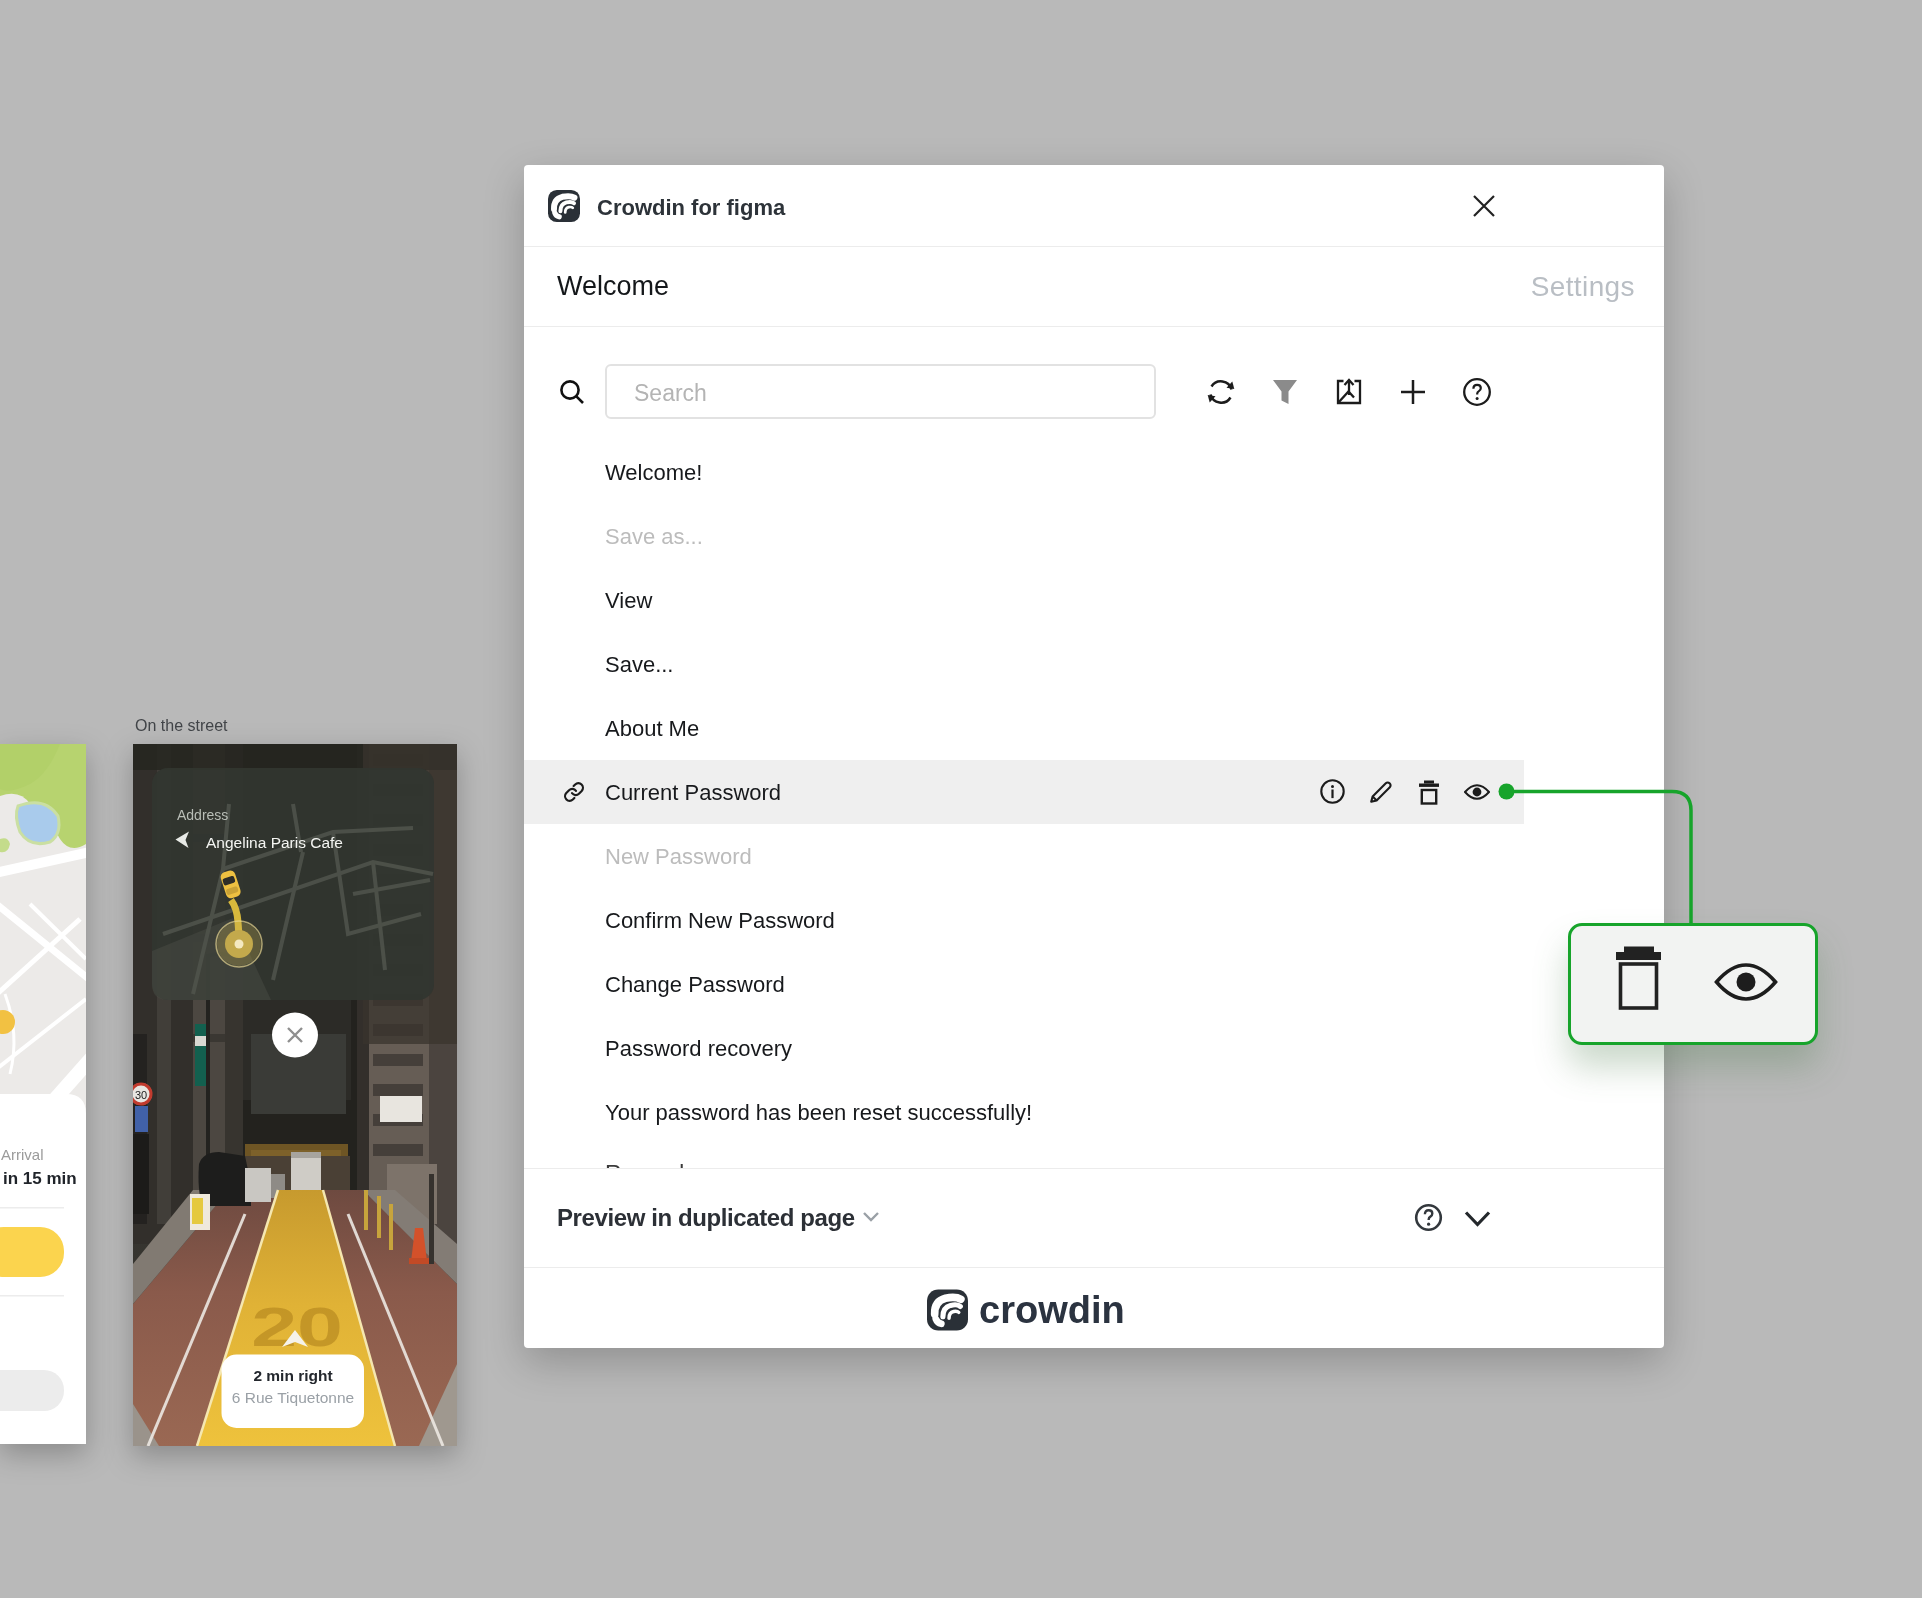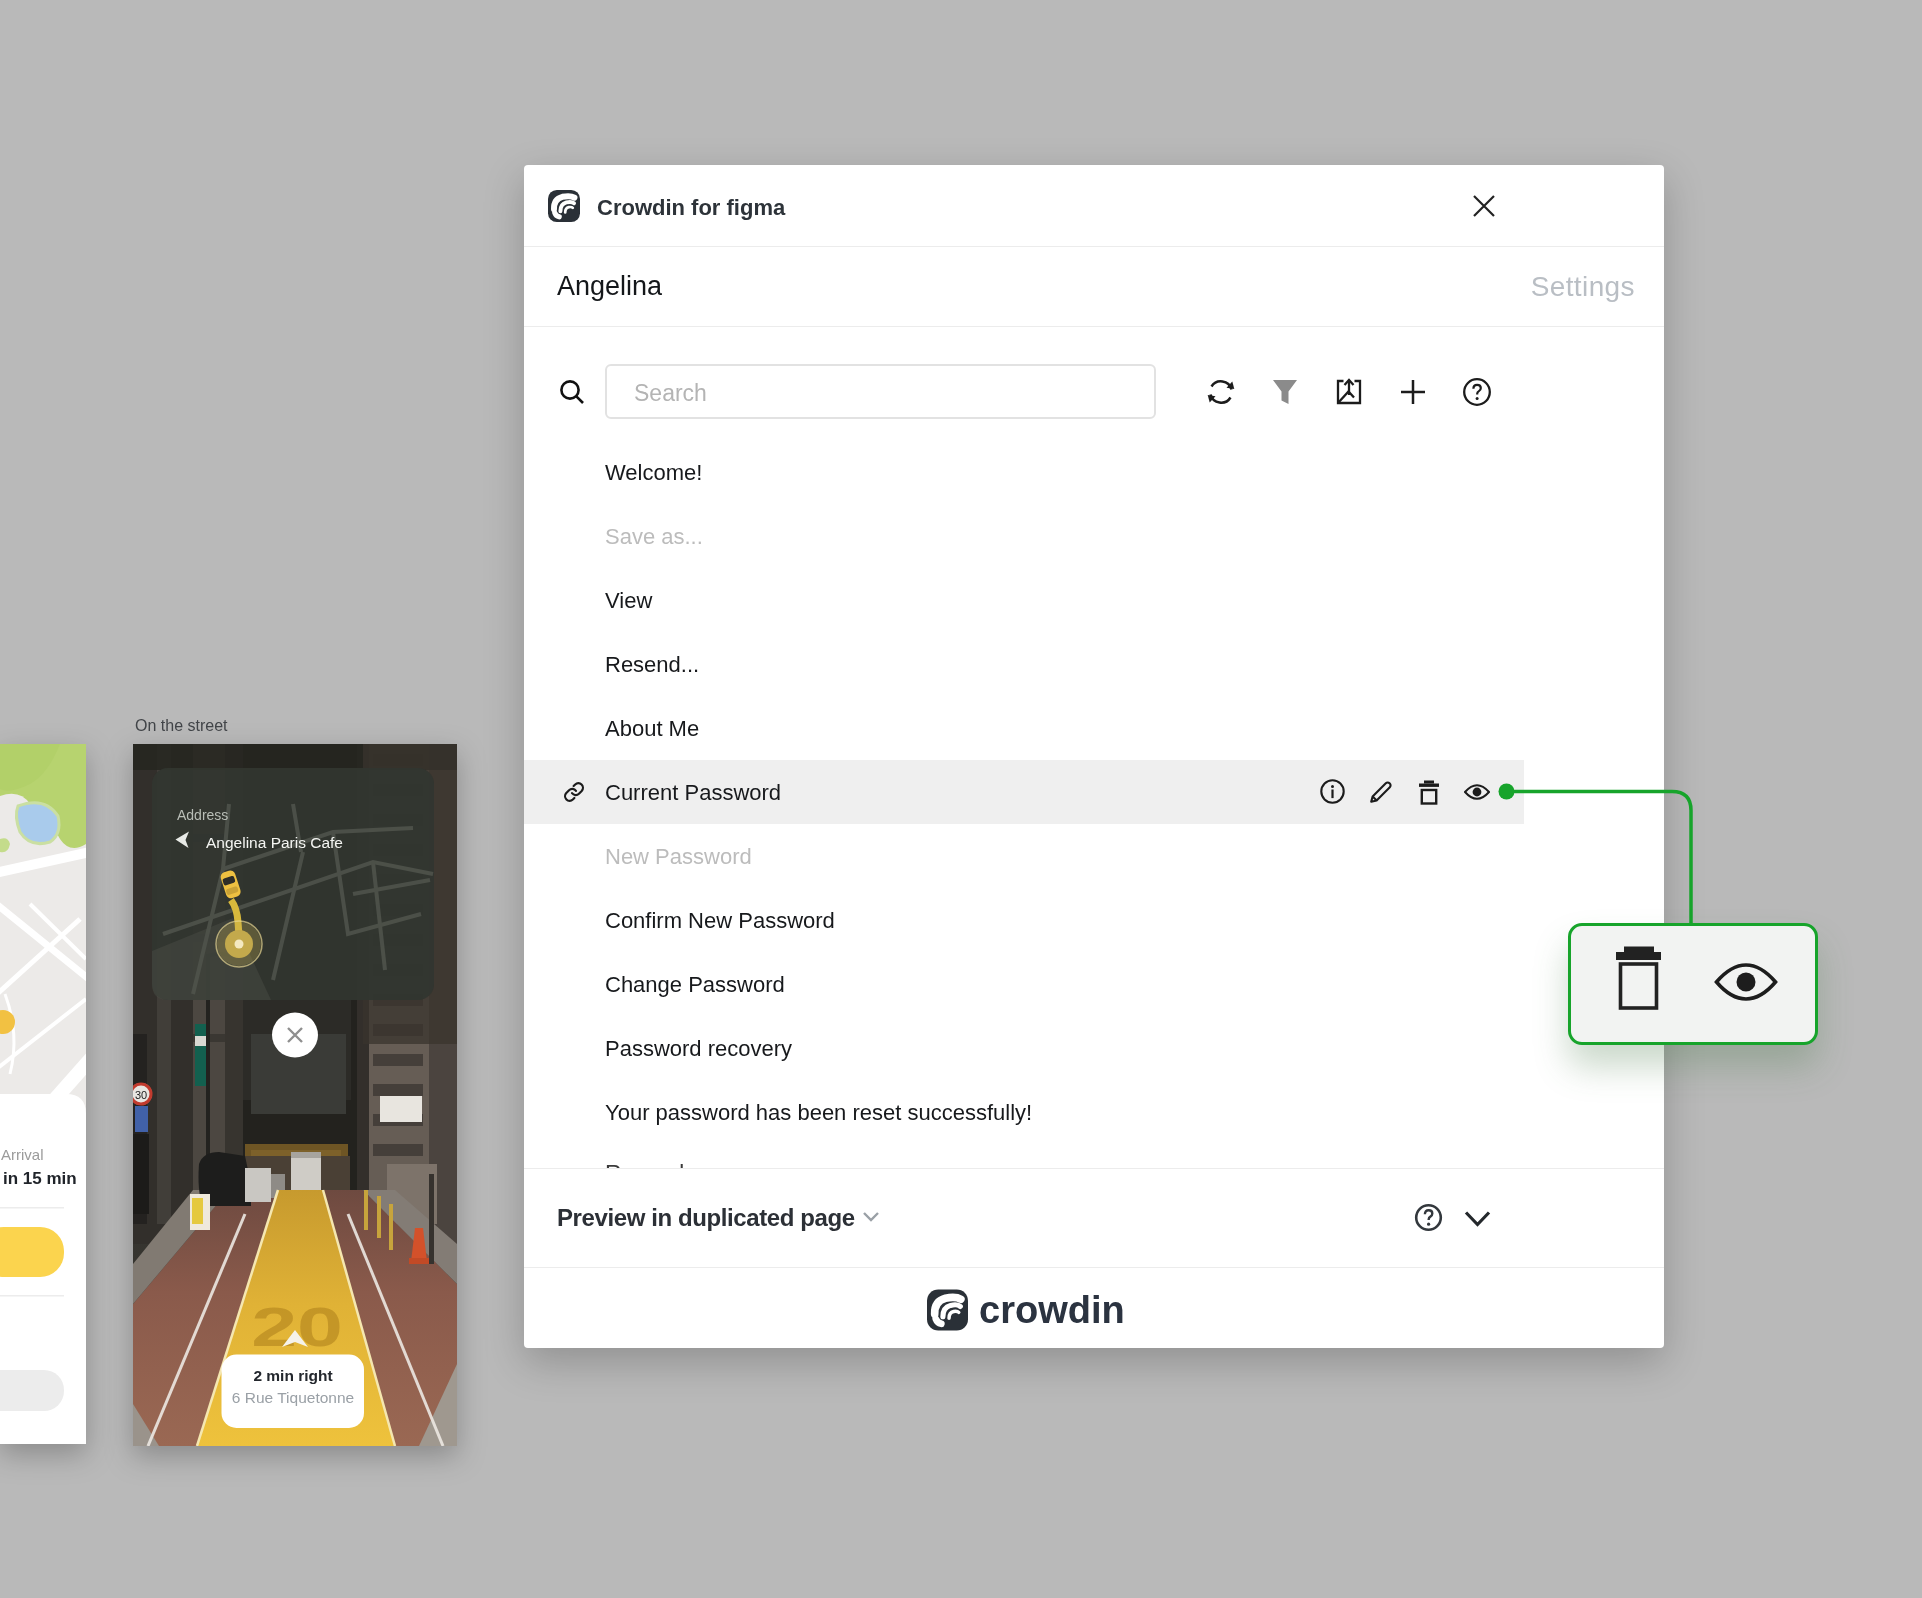--- a/index.html
+++ b/index.html
@@ -210,21 +210,21 @@
       <path d="M21.5 28 Q21.5 22.5 26 21.5 Q29.5 20.8 31 22.3" stroke-width="3.4"></path>
       <path d="M8.5 28.5 Q10 32.5 14 33.5" stroke-width="6.5"></path>
     </g>
   </svg>
   <div class="abs" style="left:73px; top:30px; font-size:22px; font-weight:bold; color:#2d3339;">Crowdin for figma</div>
   <svg class="abs" style="left:949px; top:30px;" width="22" height="22" viewBox="0 0 22 22">
     <path d="M1 1 L21 21 M21 1 L1 21" stroke="#222" stroke-width="2.2" fill="none"></path>
   </svg>
   <div class="hdiv" style="top:81px;"></div>
 
-  <div class="abs" style="left:33px; top:106px; font-size:27px; font-weight:500; color:#14171a;">Angelina</div>
+  <div class="abs" style="left:33px; top:106px; font-size:27px; font-weight:500; color:#14171a;">Welcome</div>
   <div class="abs" style="right:29px; top:106px; font-size:28px; letter-spacing:0.4px; color:#b9bec4;">Settings</div>
   <div class="hdiv" style="top:161px;"></div>
 
   <svg class="abs" style="left:34px; top:213px;" width="28" height="28" viewBox="0 0 28 28">
     <circle cx="12" cy="12" r="8.6" stroke="#111" stroke-width="2.6" fill="none"></circle>
     <path d="M18.4 18.4 L25 25" stroke="#111" stroke-width="2.6"></path>
   </svg>
   <div class="abs" style="left:81px; top:199px; width:551px; height:55px; border:2px solid #e2e2e2; border-radius:6px;"></div>
   <div class="abs" style="left:110px; top:215px; font-size:23px; color:#b4b4b4;text-align:center;">Search</div>
 
@@ -248,21 +248,21 @@
   </svg>
   <svg class="abs" style="left:938px; top:212px;" width="30" height="30" viewBox="0 0 30 30">
     <circle cx="15" cy="15" r="12.8" stroke="#1c1c1c" stroke-width="2.3" fill="none"></circle>
     <path d="M11.4 11.8 q0-4 3.7-4 q3.7 0 3.7 3.2 q0 2.1-1.9 3.1 q-1.7 0.9-1.7 2.6 v0.9" stroke="#1c1c1c" stroke-width="2.2" fill="none"></path>
     <circle cx="15.1" cy="21.6" r="1.5" fill="#1c1c1c"></circle>
   </svg>
 
   <div class="row-label" style="top:295px;">Welcome!</div>
   <div class="row-label gray" style="top:359px;">Save as...</div>
   <div class="row-label" style="top:423px;">View</div>
-  <div class="row-label" style="top:487px;">Resend...</div>
+  <div class="row-label" style="top:487px;">Save...</div>
   <div class="row-label" style="top:551px;">About Me</div>
 
   <div class="abs" style="left:0; top:595px; width:1000px; height:64px; background:#efefef;"></div>
   <svg class="abs" style="left:38px; top:615px;" width="24" height="24" viewBox="0 0 24 24">
     <g stroke="#1c1c1c" stroke-width="2.2" fill="none" stroke-linecap="round" stroke-linejoin="round">
       <path d="M10 13.2 a4.6 4.6 0 0 0 6.94.5 l2.76-2.76 a4.6 4.6 0 0 0 -6.5-6.5 l-1.58 1.57"></path>
       <path d="M14 10.8 a4.6 4.6 0 0 0 -6.94-.5 l-2.76 2.76 a4.6 4.6 0 0 0 6.5 6.5 l1.58-1.57"></path>
     </g>
   </svg>
   <div class="row-label" style="top:615px;">Current Password</div>

